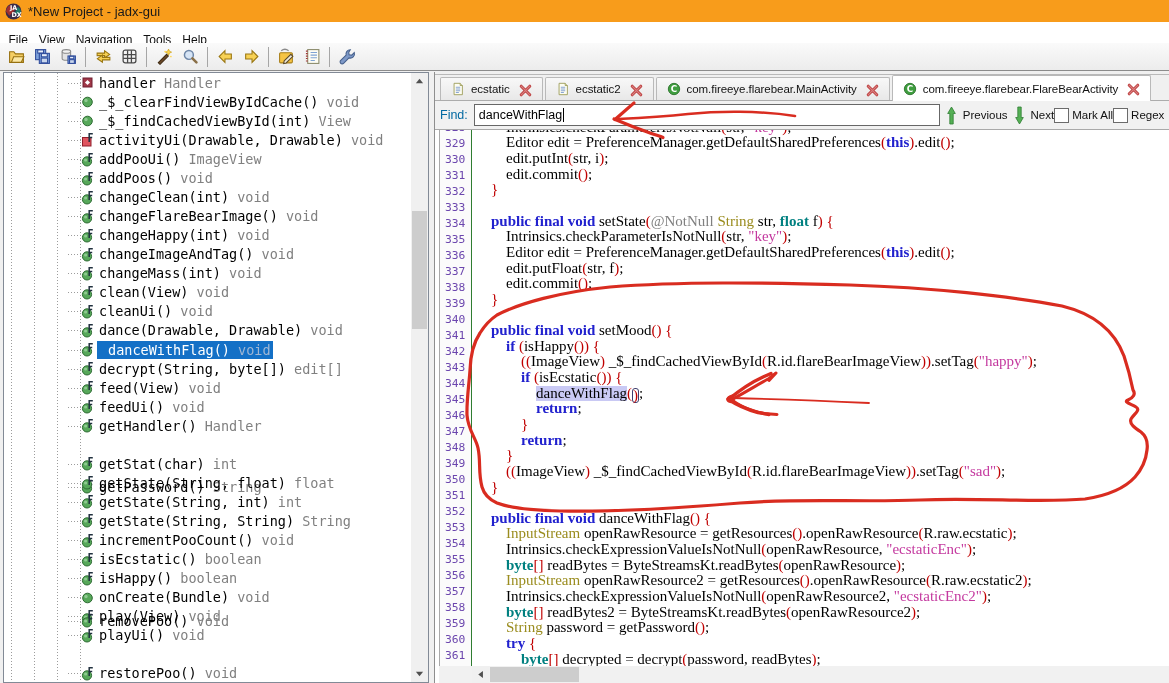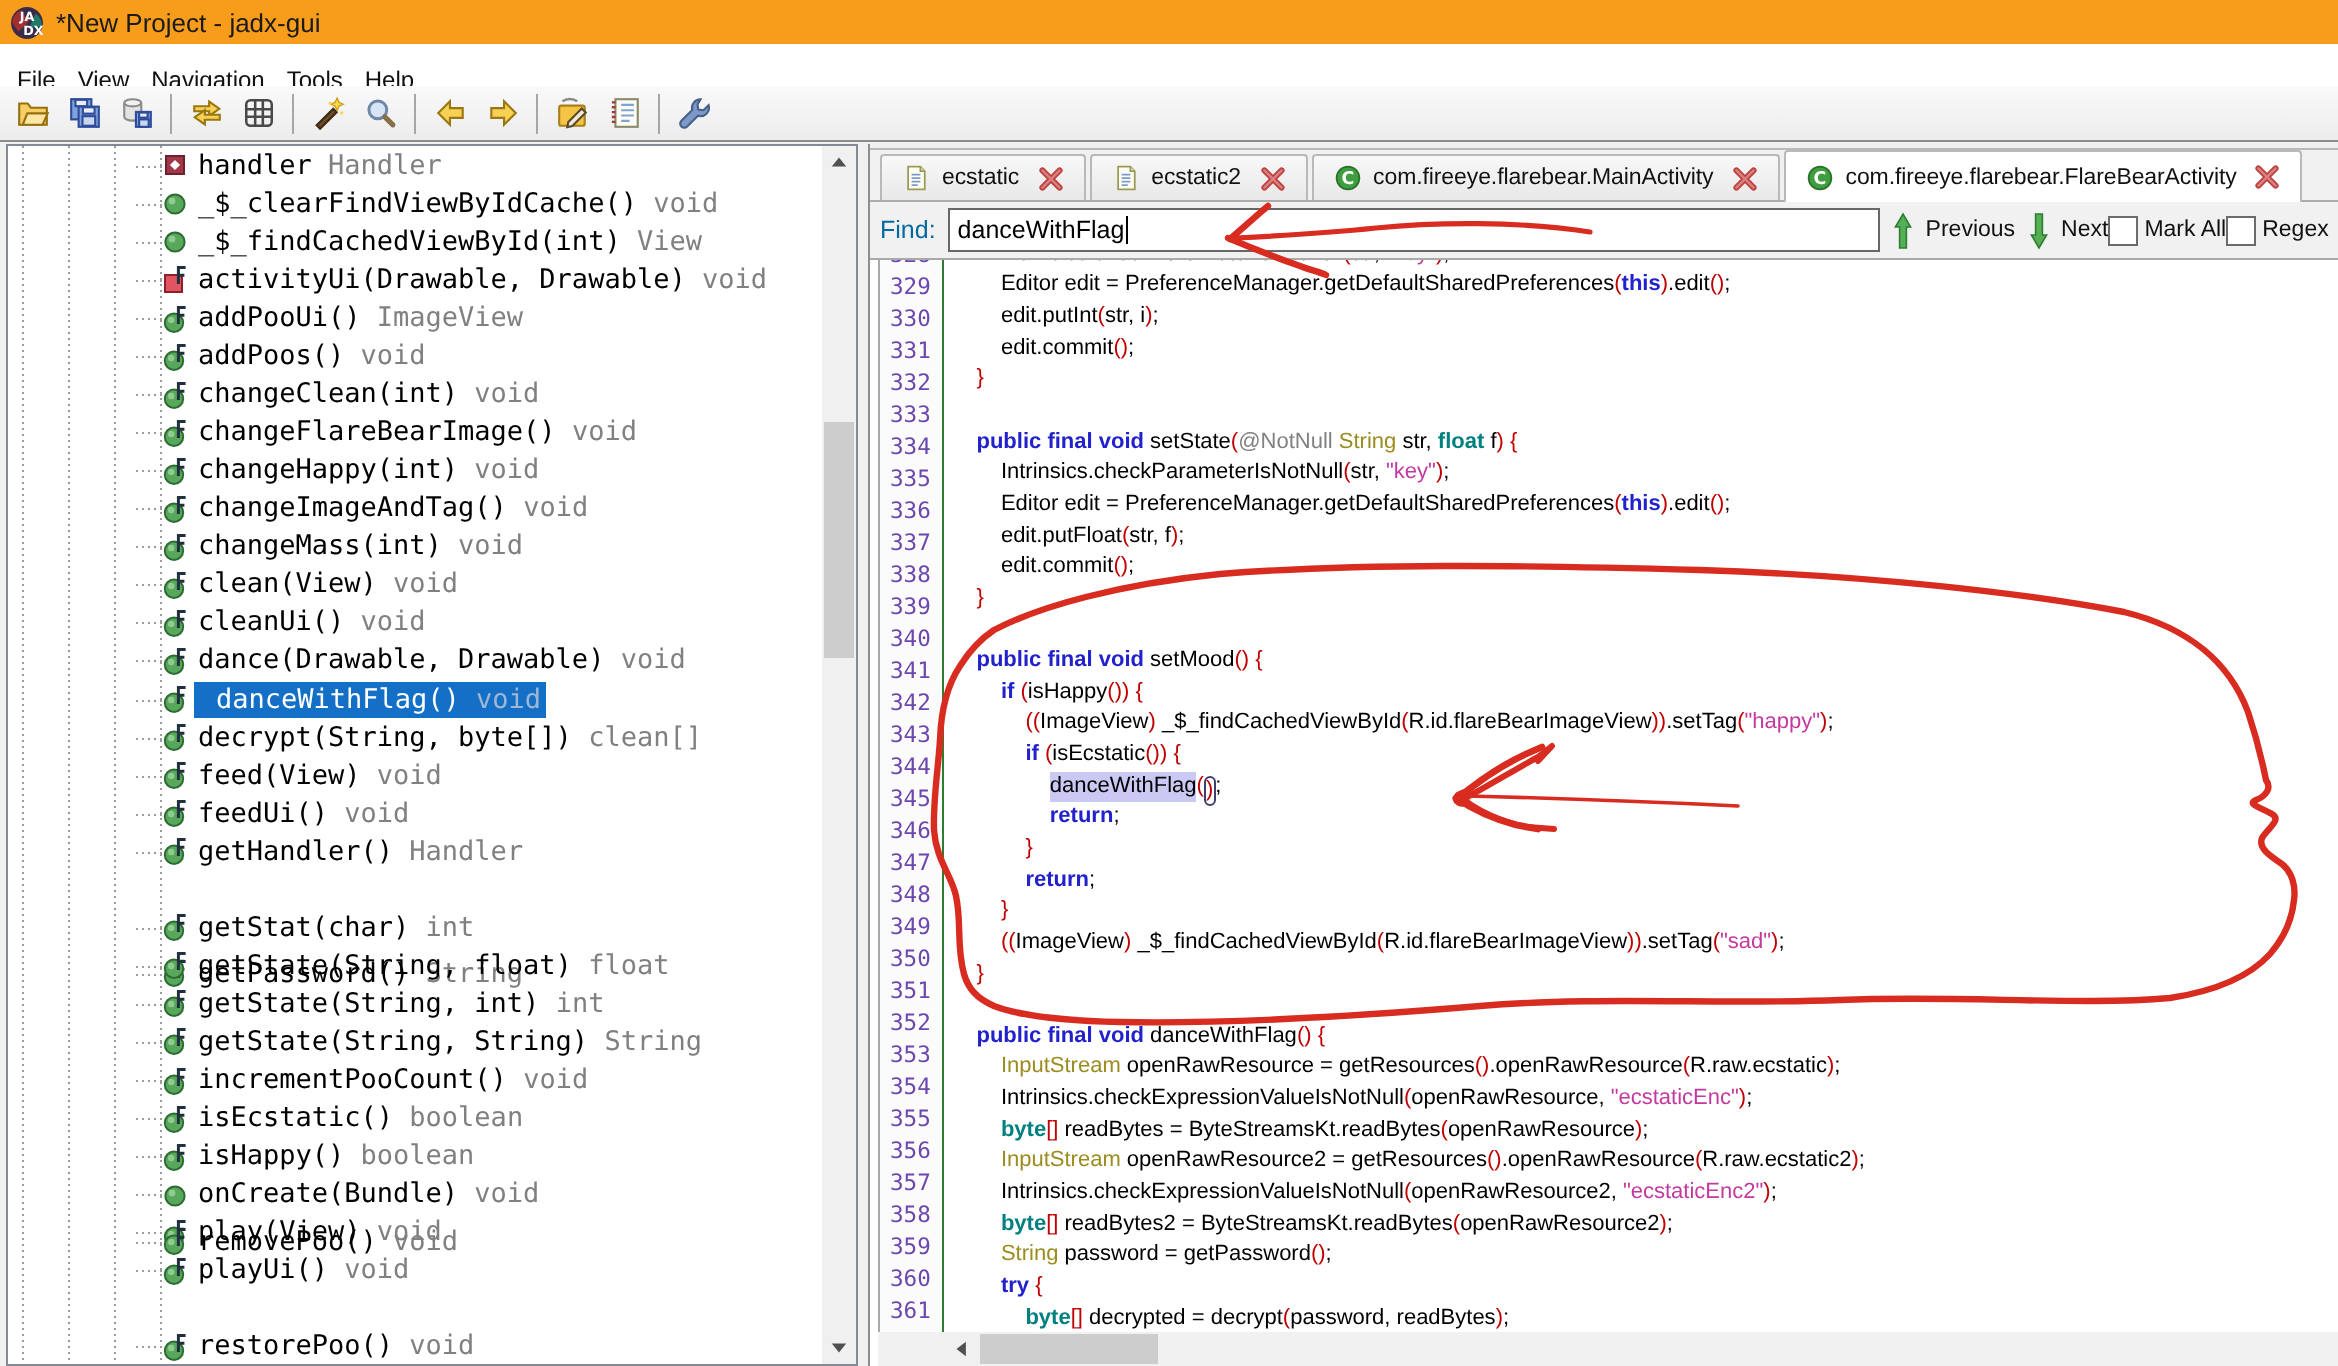--- a/index.html
+++ b/index.html
@@ -76,21 +76,21 @@
   
   #code-pane{position:absolute;left:0;top:58px;right:0;bottom:0;background:#FFFFFF;overflow:hidden;}
   #gutter{position:absolute;left:4px;top:0;width:31px;bottom:0;background:#FBFBFB;
     border-left:1px solid #A9A9A9;border-right:1px solid var(--c-gutter-line);}
   #gutter-nums{position:absolute;left:0;top:-9.6px;width:100%;}
   .gut-line{height:16px;line-height:16px;padding-left:5px;
     font-family:"DejaVu Sans Mono",monospace;font-size:11.3px;color:var(--c-line-number);}
   #code-view{position:absolute;left:37px;top:0;right:0;bottom:0;overflow:hidden;}
   #code-lines{position:absolute;left:4px;top:-10.2px;}
   .cl{height:15.65px;line-height:15.65px;white-space:pre;
-    font-family:Liberation Sans, sans-serif;font-size:11px;color:#000;}
+    font-family:Liberation Serif, serif;font-size:15px;color:#000;}
   .tk-k{color:var(--c-keyword);font-weight:bold;}
   .tk-t{color:var(--c-type);}
   .tk-p{color:var(--c-primitive);font-weight:bold;}
   .tk-s{color:var(--c-string);}
   .tk-r{color:var(--c-separator);}
   .tk-a{color:var(--c-annotation);}
   .tk-n{color:#000;}
   .tk-hl{background:var(--c-match);display:inline-block;height:15.65px;}
   .tk-bm{border:1px solid #3F3F6E;border-radius:3px;display:inline-block;height:13px;line-height:13px;vertical-align:-2px;}
   
@@ -375,21 +375,21 @@
           </svg></span>
         <span class="tree-label"><span class="mname">danceWithFlag() </span><span class="mtype">void</span></span>
       </div>
       <div class="tree-row" style="top: 286.05px;">
         <span class="tree-connector"></span>
         <span class="tree-icon"><svg viewBox="0 0 13 14">
             <circle cx="6" cy="8.4" r="4.6" fill="#57A85A" stroke="#2E6B33"></circle>
             <circle cx="4.6" cy="7" r="1.6" fill="#9FD2A0" opacity=".8"></circle>
             <path d="M8.2 9V.8h3.6M8.2 4.6h3" stroke="#20303E" stroke-width="1.5" fill="none"></path>
           </svg></span>
-        <span class="tree-label"><span class="mname">decrypt(String, byte[]) </span><span class="mtype">clean[]</span></span>
+        <span class="tree-label"><span class="mname">decrypt(String, byte[]) </span><span class="mtype">edit[]</span></span>
       </div>
       <div class="tree-row" style="top: 305.1px;">
         <span class="tree-connector"></span>
         <span class="tree-icon"><svg viewBox="0 0 13 14">
             <circle cx="6" cy="8.4" r="4.6" fill="#57A85A" stroke="#2E6B33"></circle>
             <circle cx="4.6" cy="7" r="1.6" fill="#9FD2A0" opacity=".8"></circle>
             <path d="M8.2 9V.8h3.6M8.2 4.6h3" stroke="#20303E" stroke-width="1.5" fill="none"></path>
           </svg></span>
         <span class="tree-label"><span class="mname">feed(View) </span><span class="mtype">void</span></span>
       </div>

